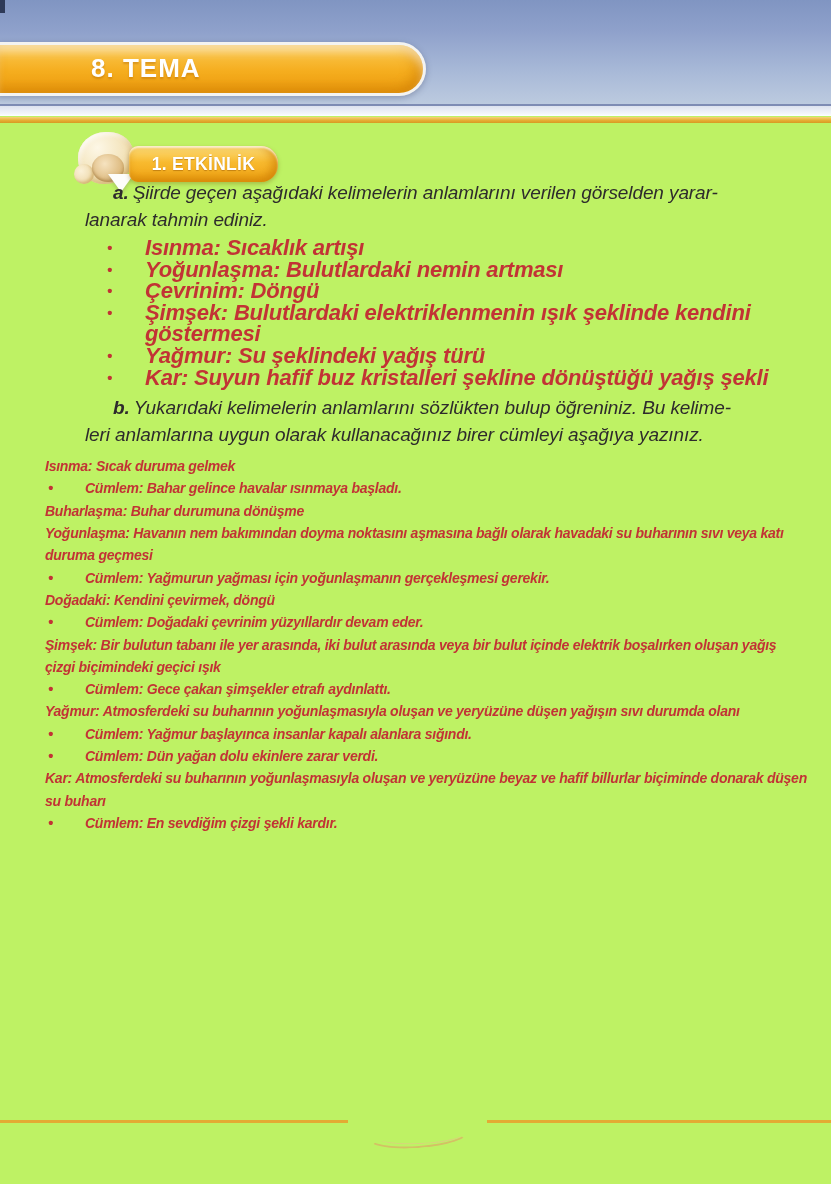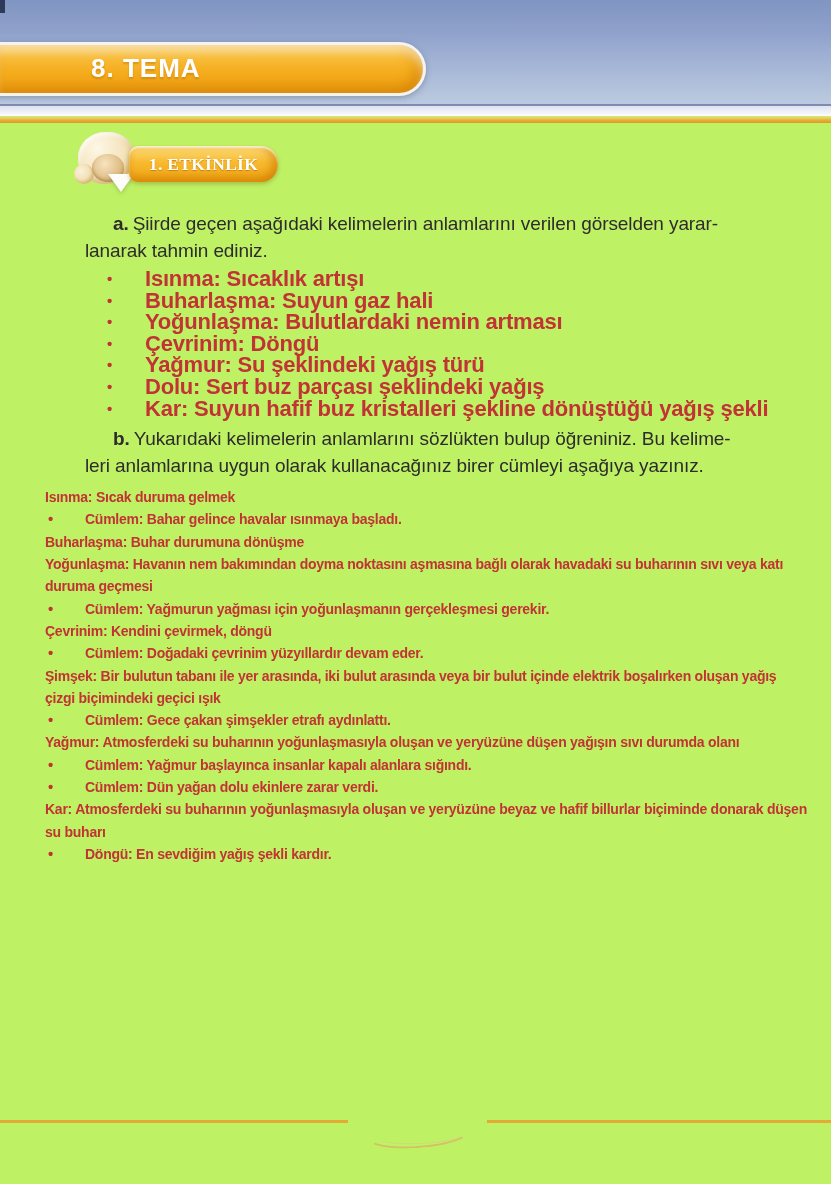--- a/index.html
+++ b/index.html
@@ -46,28 +46,27 @@
     filter:drop-shadow(0 2px 2px rgba(120,110,80,.35));}
   .etkinlik-badge{
     position:absolute;top:146px;left:129px;width:149px;height:36px;
     border-radius:9px 17px 17px 9px;
     background:linear-gradient(180deg,#fde07f 0%,#f8ba2f 45%,#efa212 100%);
     box-shadow:inset 0 2px 2px rgba(255,255,255,.7),
                inset -7px 0 9px rgba(205,125,5,.5),
                inset 0 -5px 7px rgba(205,125,5,.45),
                0 2px 4px rgba(120,90,20,.35);
     text-align:center;
-    font-family:Liberation Serif, serif;
   }
   .etkinlik-badge .badge-label{
     color:#ffffff;font-weight:bold;font-size:17.5px;line-height:36px;letter-spacing:.3px;
     text-shadow:0 1px 1px rgba(150,85,0,.5);
   }
   
-  .content{position:absolute;left:45px;top:211px;width:763px;}
+  .content{position:absolute;left:45px;top:180px;width:763px;font-style:italic;}
   .para{color:#2e2b2c;font-size:19px;line-height:26.5px;letter-spacing:-.1px;margin-left:40px;}
   .para .pline.first{padding-left:28px;}
   .para .lbl{font-weight:bold;margin-right:4px;}
   .a-items{margin:4px 0 7px 0;}
   .a-item{position:relative;padding-left:100px;color:#c23335;font-weight:bold;
     font-size:22px;line-height:21.6px;letter-spacing:-.2px;}
   .a-item::before{content:"\2022";position:absolute;left:62px;top:0;font-size:15px;}
   .b-block{margin-top:7px;color:#c23335;font-weight:bold;font-size:14px;
     line-height:22.3px;letter-spacing:-.25px;}
   .sentence{position:relative;padding-left:40px;}
@@ -107,55 +106,54 @@
 
   <div class="content">
 
     <div class="para">
       <div class="pline first"><span class="lbl">a.</span><span>Şiirde geçen aşağıdaki kelimelerin anlamlarını verilen görselden yarar-</span></div>
       <div class="pline">lanarak tahmin ediniz.</div>
     </div>
 
     <div class="a-items">
       <div class="a-item">Isınma: Sıcaklık artışı</div>
-      <div class="a-item">Buharlaşma: Suyun gaz hali</div>
       <div class="a-item">Yoğunlaşma: Bulutlardaki nemin artması</div>
       <div class="a-item">Çevrinim: Döngü</div>
+      <div class="a-item">Şimşek: Bulutlardaki elektriklenmenin ışık şeklinde kendini göstermesi</div>
       <div class="a-item">Yağmur: Su şeklindeki yağış türü</div>
-      <div class="a-item">Dolu: Sert buz parçası şeklindeki yağış</div>
       <div class="a-item">Kar: Suyun hafif buz kristalleri şekline dönüştüğü yağış şekli</div>
     </div>
 
     <div class="para">
       <div class="pline first"><span class="lbl">b.</span><span>Yukarıdaki kelimelerin anlamlarını sözlükten bulup öğreniniz. Bu kelime-</span></div>
       <div class="pline">leri anlamlarına uygun olarak kullanacağınız birer cümleyi aşağıya yazınız.</div>
     </div>
 
     <div class="b-block">
       <div class="def">Isınma: Sıcak duruma gelmek</div>
       <div class="sentence">Cümlem: Bahar gelince havalar ısınmaya başladı.</div>
 
       <div class="def">Buharlaşma: Buhar durumuna dönüşme</div>
 
       <div class="def">Yoğunlaşma: Havanın nem bakımından doyma noktasını aşmasına bağlı olarak havadaki su buharının sıvı veya katı duruma geçmesi</div>
       <div class="sentence">Cümlem: Yağmurun yağması için yoğunlaşmanın gerçekleşmesi gerekir.</div>
 
-      <div class="def">Çevrinim: Kendini çevirmek, döngü</div>
+      <div class="def">Doğadaki: Kendini çevirmek, döngü</div>
       <div class="sentence">Cümlem: Doğadaki çevrinim yüzyıllardır devam eder.</div>
 
       <div class="def">Şimşek: Bir bulutun tabanı ile yer arasında, iki bulut arasında veya bir bulut içinde elektrik boşalırken oluşan yağış çizgi biçimindeki geçici ışık</div>
       <div class="sentence">Cümlem: Gece çakan şimşekler etrafı aydınlattı.</div>
 
       <div class="def">Yağmur: Atmosferdeki su buharının yoğunlaşmasıyla oluşan ve yeryüzüne düşen yağışın sıvı durumda olanı</div>
       <div class="sentence">Cümlem: Yağmur başlayınca insanlar kapalı alanlara sığındı.</div>
 
       <div class="sentence">Cümlem: Dün yağan dolu ekinlere zarar verdi.</div>
 
       <div class="def">Kar: Atmosferdeki su buharının yoğunlaşmasıyla oluşan ve yeryüzüne beyaz ve hafif billurlar biçiminde donarak düşen su buharı</div>
-      <div class="sentence">Döngü: En sevdiğim yağış şekli kardır.</div>
+      <div class="sentence">Cümlem: En sevdiğim çizgi şekli kardır.</div>
     </div>
 
   </div>
 
   <div class="footer-line-left"></div>
   <div class="footer-line-right"></div>
   <div class="footer-ornament">
     <div class="swirl1"></div>
     <div class="swirl2"></div>
   </div>

